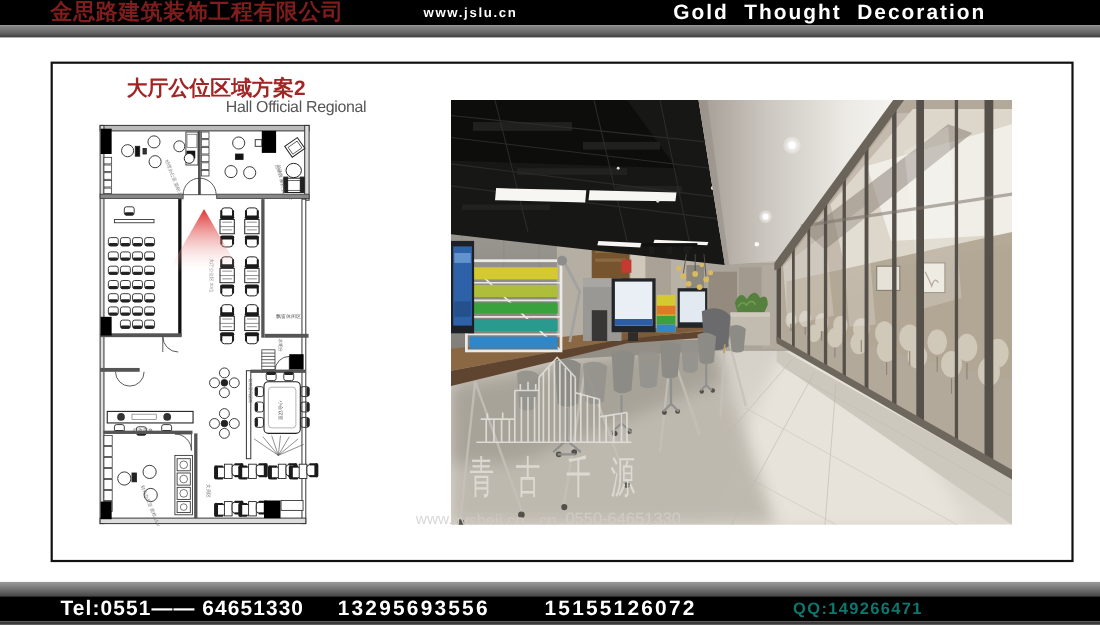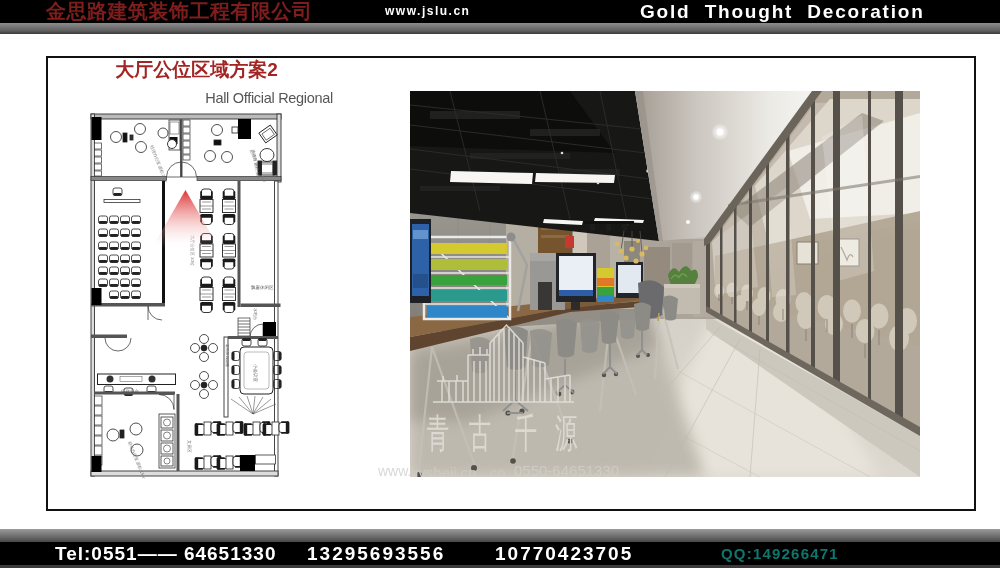--- a/index.html
+++ b/index.html
@@ -8,27 +8,27 @@
 </style>
 </head>
 <body>
 
 <div class="abs" style="left:0;top:0;width:1000px;height:23px;background:#000;"></div>
 
 <div class="abs" style="left:46px;top:0px;width:280px;height:23px;color:#7f1d1d;font-weight:bold;font-size:20px;line-height:23px;letter-spacing:0.5px;">金思路建筑装饰工程有限公司</div>
 
 <div class="abs" style="left:385px;top:0px;width:140px;height:23px;color:#fff;font-weight:bold;font-size:12px;line-height:23px;letter-spacing:1.5px;">www.jslu.cn</div>
 
-<div class="abs" style="left:612px;top:0px;width:300px;height:23px;color:#fff;font-weight:bold;font-size:19px;line-height:23px;letter-spacing:1.8px;margin-left:28px;">Gold&nbsp;&nbsp;Thought&nbsp;&nbsp;Decoration</div>
+<div class="abs" style="left:612px;top:0px;width:300px;height:23px;color:#fff;font-weight:bold;font-size:19px;line-height:23px;letter-spacing:1.8px;">Gold&nbsp;&nbsp;Thought&nbsp;&nbsp;Decoration</div>
 
 <div class="abs" style="left:0;top:23px;width:1000px;height:11px;background:linear-gradient(#8c8c8c,#5f5f5f 70%,#3a3a3a);"></div>
 
 <div class="abs" style="left:46px;top:56px;width:926px;height:451px;border:2px solid #111;background:#fff;"></div>
 
-<div class="abs" style="left:60px;top:59px;width:273px;height:22px;color:#a32424;font-weight:bold;font-size:19px;line-height:22px;text-align:center;">大厅公位区域方案2</div>
+<div class="abs" style="left:60px;top:70px;width:273px;height:22px;color:#a32424;font-weight:bold;font-size:19px;line-height:22px;text-align:center;">大厅公位区域方案2</div>
 
 <div class="abs" style="left:60px;top:90px;width:273px;height:17px;color:#565656;font-size:14.5px;letter-spacing:-0.3px;line-height:17px;text-align:right;">Hall Official Regional</div>
 
 <svg class="abs" style="left:0;top:0;" width="1000" height="568" viewBox="0 0 1000 568">
   <defs>
     <linearGradient id="redfade" x1="0" y1="0" x2="0" y2="1">
       <stop offset="0" stop-color="#de3333" stop-opacity="1"></stop>
       <stop offset="0.45" stop-color="#e87070" stop-opacity="0.5"></stop>
       <stop offset="0.85" stop-color="#f3c0c0" stop-opacity="0.12"></stop>
       <stop offset="1" stop-color="#ffffff" stop-opacity="0"></stop>
@@ -850,17 +850,17 @@
 <div class="abs" style="left:378px;top:463px;color:#d8d8d8;font-size:14px;">www.</div>
 
 <div class="abs" style="left:0;top:529px;width:1000px;height:13px;background:linear-gradient(#9a9a9a,#6a6a6a 60%,#474747);"></div>
 
 <div class="abs" style="left:0;top:542px;width:1000px;height:23px;background:#000;"></div>
 
 <div class="abs" style="left:55px;top:542px;color:#fff;font-weight:bold;font-size:19px;line-height:23px;letter-spacing:1px;text-align:center;">Tel:0551—— 64651330</div>
 
 <div class="abs" style="left:307px;top:542px;color:#fff;font-weight:bold;font-size:19px;line-height:23px;letter-spacing:2px;">13295693556</div>
 
-<div class="abs" style="left:495px;top:542px;color:#fff;font-weight:bold;font-size:19px;line-height:23px;letter-spacing:2px;">10770423705</div>
+<div class="abs" style="left:495px;top:542px;color:#fff;font-weight:bold;font-size:19px;line-height:23px;letter-spacing:2px;">15155126072</div>
 
 <div class="abs" style="left:721px;top:542px;color:#0f766e;font-weight:bold;font-size:15px;line-height:23px;letter-spacing:1.2px;">QQ:149266471</div>
 
 <div class="abs" style="left:0;top:565px;width:1000px;height:3px;background:#3a3a3a;"></div>
 
 </body></html>

